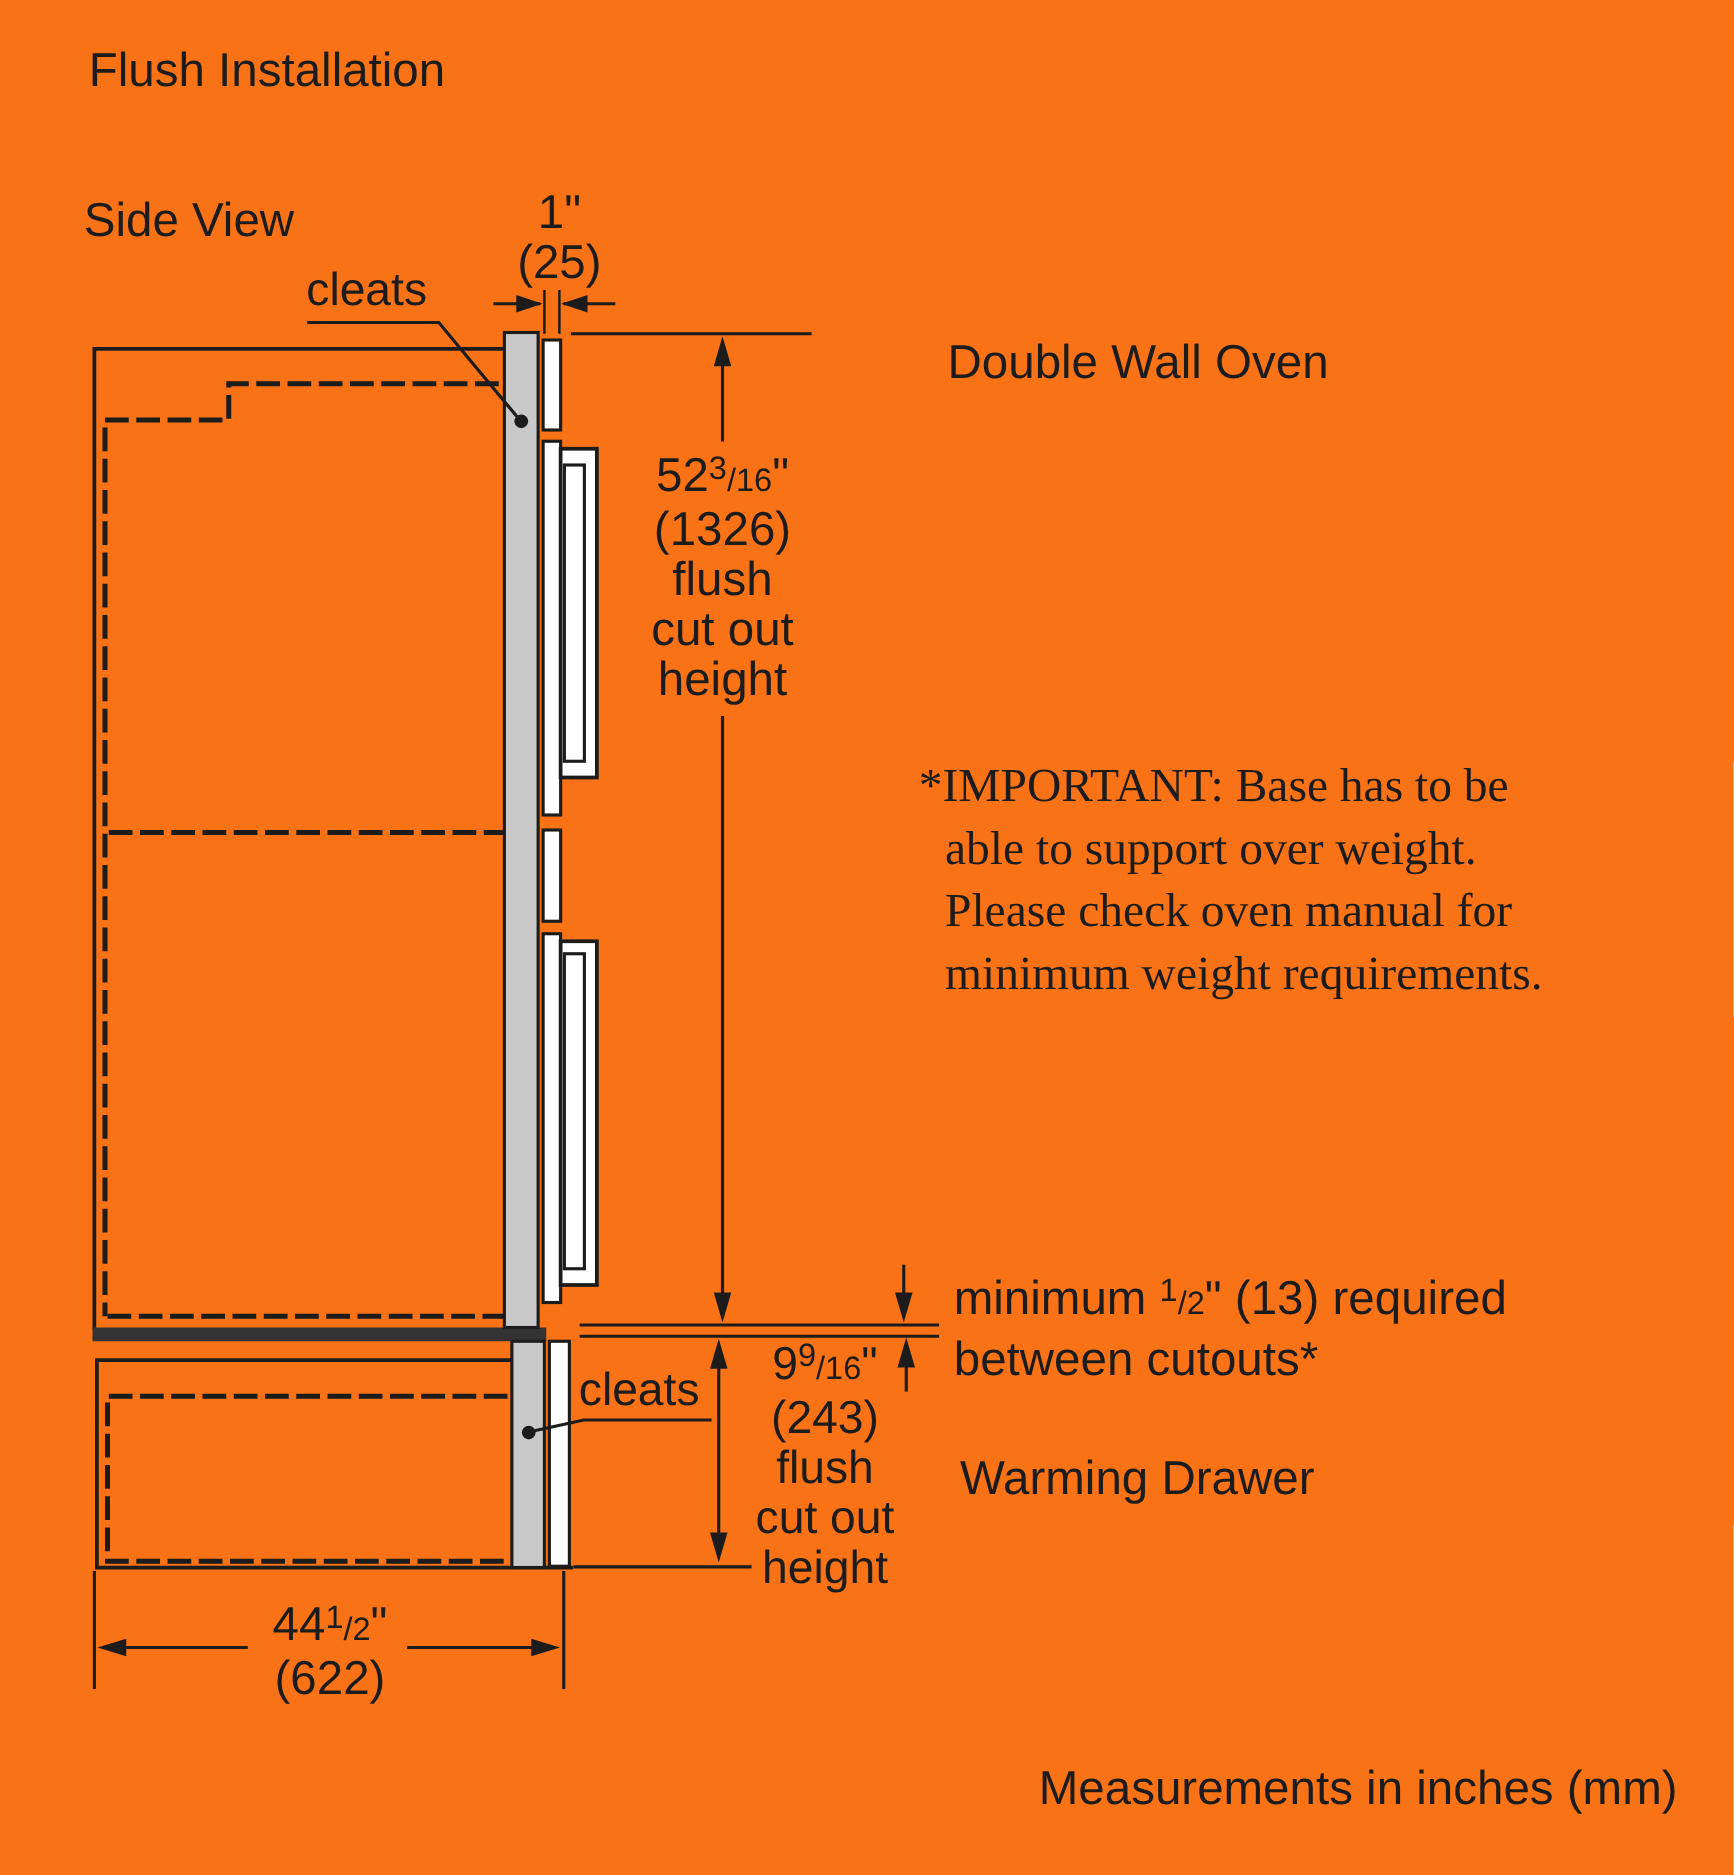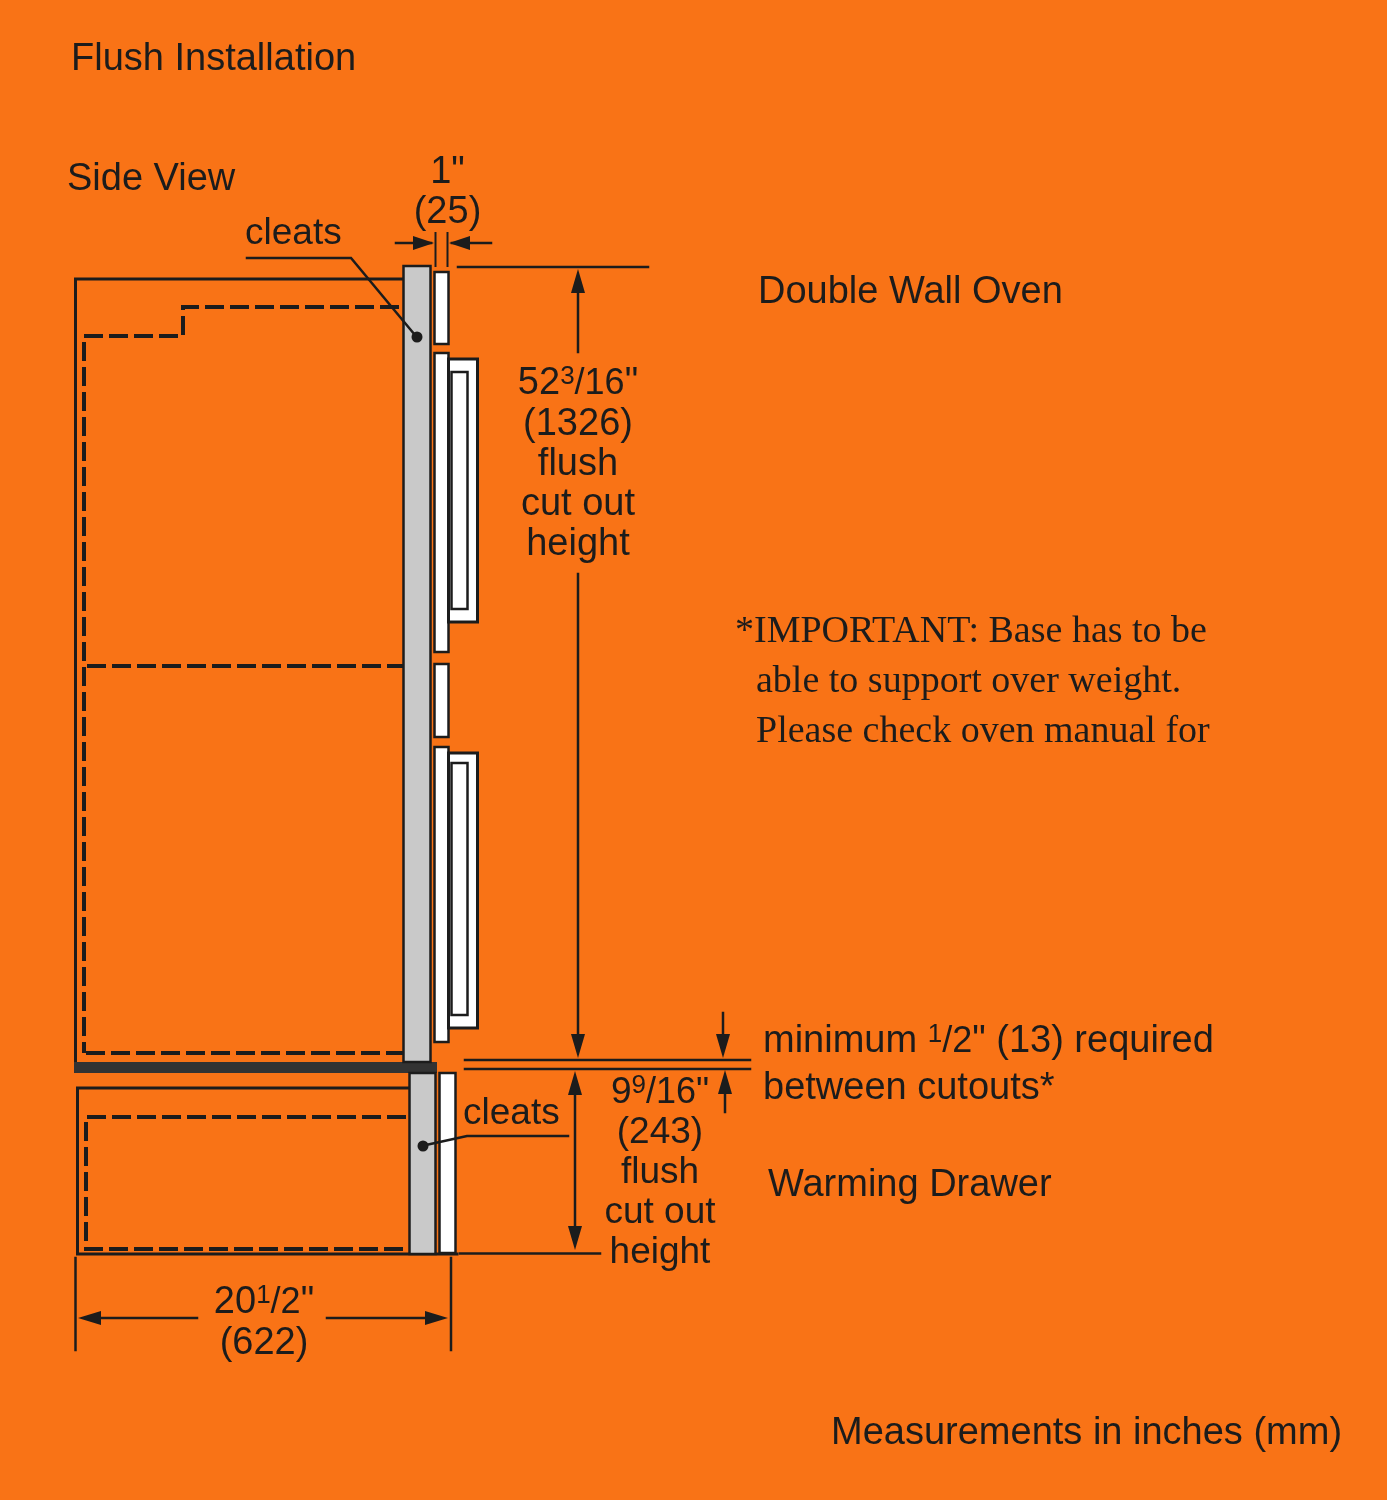--- a/index.html
+++ b/index.html
@@ -4,21 +4,21 @@
 <style>
   html,body{margin:0;padding:0;background:#ffffff;}
   .canvas{
     position:relative;width:1387px;height:1500px;background:#f97316;
     font-family:"Liberation Sans", sans-serif;color:#1c1c1c;overflow:hidden;
   }
   .canvas svg{position:absolute;left:0;top:0;}
   .t{position:absolute;white-space:nowrap;font-size:38px;line-height:42px;}
   .ctr{text-align:center;}
   .fn{font-size:26px;vertical-align:10px;line-height:0;}
-  .fd{font-size:36px;}
+  .fd{font-size:26px;}
   .lh40{line-height:40px;}
   .imp div{line-height:50px;}
   .imp .ind{margin-left:21px;}
 </style>
 </head>
 <body>
 
 <div class="canvas">
 
   <svg width="1387" height="1500" viewBox="0 0 1387 1500" fill="none" stroke="#1c1c1c" stroke-linecap="square">
@@ -126,39 +126,40 @@
     <div>(1326)</div>
     <div>flush</div>
     <div>cut out</div>
     <div>height</div>
   </div>
 
   <div class="t imp" style="left:735px;top:604px;font-family:Liberation Serif, serif;">
     <div>*IMPORTANT: Base has to be</div>
     <div class="ind">able to support over weight.</div>
     <div class="ind">Please check oven manual for</div>
+    <div class="ind">minimum weight requirements.</div>
   </div>
 
   <div class="t" style="left:763px;top:1016px;line-height:46px;">
     <div><span>minimum </span><sup class="fn">1</sup><span class="fd">/2</span><span>" (13) required</span></div>
     <div>between cutouts*</div>
   </div>
 
   <div class="t" style="left:463px;top:1091px;font-size:37px;">cleats</div>
 
   <div class="t ctr lh40" style="left:580px;top:1071px;width:160px;font-size:37px;">
     <div><span>9</span><sup class="fn">9</sup><span class="fd">/16</span><span>"</span></div>
     <div>(243)</div>
     <div>flush</div>
     <div>cut out</div>
     <div>height</div>
   </div>
 
   <div class="t" style="left:768px;top:1162px;">Warming Drawer</div>
 
   <div class="t ctr lh40" style="left:184px;top:1280px;width:160px;">
-    <div><span>20</span><sup class="fn">1</sup><span class="fd">/2</span><span>"</span></div>
+    <div><span>44</span><sup class="fn">1</sup><span class="fd">/2</span><span>"</span></div>
     <div>(622)</div>
   </div>
 
   <div class="t" style="left:831px;top:1410px;">Measurements in inches (mm)</div>
 
 </div>
 
 </body></html>

